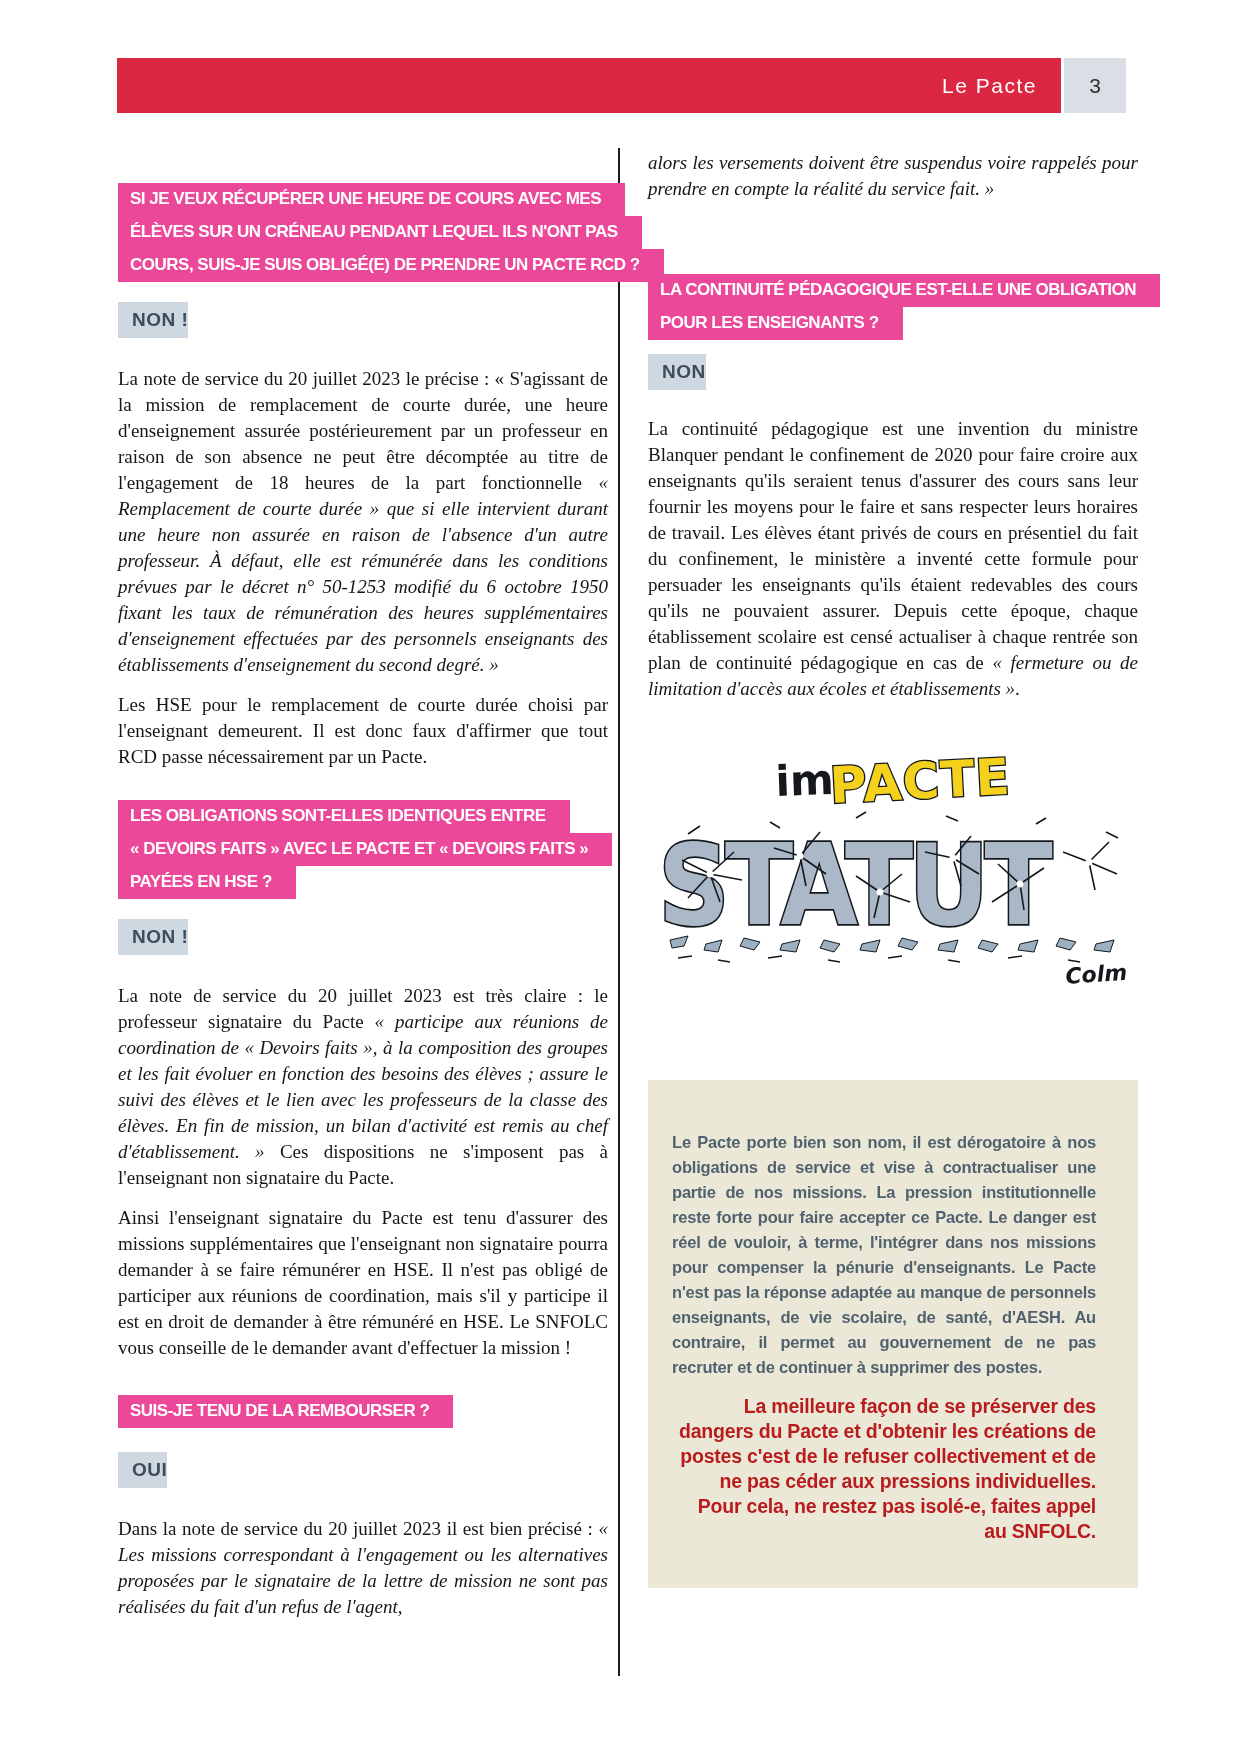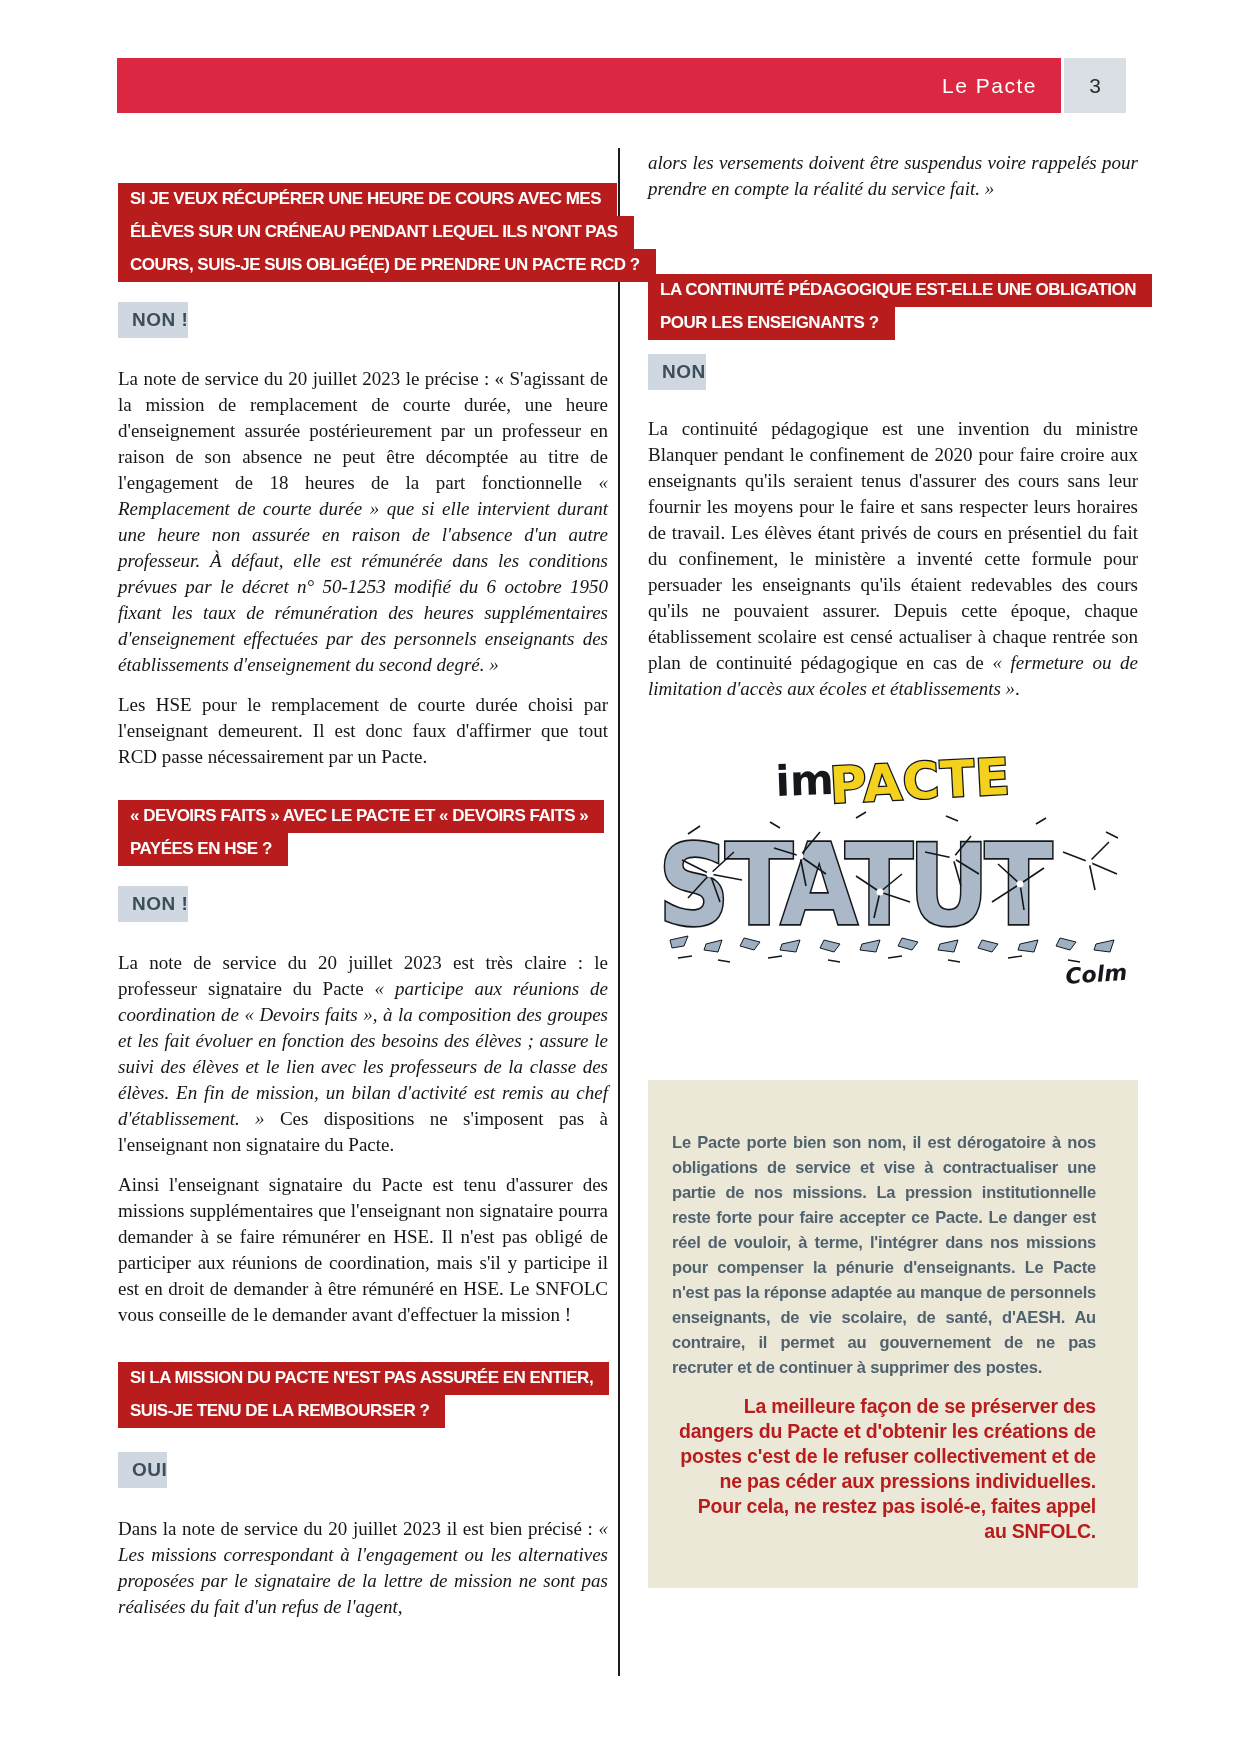--- a/index.html
+++ b/index.html
@@ -27,23 +27,23 @@
   
   .col-left  { position:absolute; left:118px; top:150px; width:490px; }
   .col-right { position:absolute; left:648px; top:150px; width:490px; }
   .divider   { position:absolute; left:618px; top:148px; width:2px; height:1528px; background:#1c1c1c; }
 
   
   .q-box { text-align:left; }
   .q-line { display:block; }
   .q-line > span {
     display:inline-block; white-space:nowrap;
-    background:#b91c1c; color:#ffffff;
+    background:#ec4899; color:#ffffff;
     font:700 17px/1.18 "Liberation Sans", sans-serif;
-    letter-spacing:-0.5px; padding:6px 16px 7px 12px;
+    letter-spacing:-0.5px; padding:6px 24px 7px 12px;
   }
 
   
   .badge-row { display:block; }
   .badge {
     display:inline-block; background:#cfd8e0; color:#3d4d5c;
     font:700 19px/1 "Liberation Sans", sans-serif;
     letter-spacing:0.5px; padding:8px 0 9px 14px;
   }
 
@@ -108,34 +108,34 @@
 
     <div class="badge-row mt20">
       <span class="badge">NON !</span>
     </div>
 
     <p class="para mt28"><span>La note de service du 20 juillet 2023 le précise : « S'agissant de la mission de remplacement de courte durée, une heure d'enseignement assurée postérieurement par un professeur en raison de son absence ne peut être décomptée au titre de l'engagement de 18 heures de la part fonctionnelle </span><em>« Remplacement de courte durée » que si elle intervient durant une heure non assurée en raison de l'absence d'un autre professeur. À défaut, elle est rémunérée dans les conditions prévues par le décret n° 50-1253 modifié du 6 octobre 1950 fixant les taux de rémunération des heures supplémentaires d'enseignement effectuées par des personnels enseignants des établissements d'enseignement du second degré. »</em></p>
 
     <p class="para mt14">Les HSE pour le remplacement de courte durée choisi par l'enseignant demeurent. Il est donc faux d'affirmer que tout RCD passe nécessairement par un Pacte.</p>
 
     <div class="q-box mt30">
+      <div class="q-line"><span>LES OBLIGATIONS SONT-ELLES IDENTIQUES ENTRE</span></div>
       <div class="q-line"><span>« DEVOIRS FAITS » AVEC LE PACTE ET « DEVOIRS FAITS »</span></div>
       <div class="q-line"><span>PAYÉES EN HSE ?</span></div>
     </div>
 
     <div class="badge-row mt20">
       <span class="badge">NON !</span>
     </div>
 
     <p class="para mt28"><span>La note de service du 20 juillet 2023 est très claire : le professeur signataire du Pacte </span><em>« participe aux réunions de coordination de « Devoirs faits », à la composition des groupes et les fait évoluer en fonction des besoins des élèves ; assure le suivi des élèves et le lien avec les professeurs de la classe des élèves. En fin de mission, un bilan d'activité est remis au chef d'établissement. »</em><span> Ces dispositions ne s'imposent pas à l'enseignant non signataire du Pacte.</span></p>
 
     <p class="para mt14">Ainsi l'enseignant signataire du Pacte est tenu d'assurer des missions supplémentaires que l'enseignant non signataire pourra demander à se faire rémunérer en HSE. Il n'est pas obligé de participer aux réunions de coordination, mais s'il y participe il est en droit de demander à être rémunéré en HSE. Le SNFOLC vous conseille de le demander avant d'effectuer la mission !</p>
 
     <div class="q-box mt34">
-      <div class="q-line"><span>SI LA MISSION DU PACTE N'EST PAS ASSURÉE EN ENTIER,</span></div>
       <div class="q-line"><span>SUIS-JE TENU DE LA REMBOURSER ?</span></div>
     </div>
 
     <div class="badge-row mt24">
       <span class="badge">OUI</span>
     </div>
 
     <p class="para mt28"><span>Dans la note de service du 20 juillet 2023 il est bien précisé : </span><em>« Les missions correspondant à l'engagement ou les alternatives proposées par le signataire de la lettre de mission ne sont pas réalisées du fait d'un refus de l'agent,</em></p>
 
   </div>

